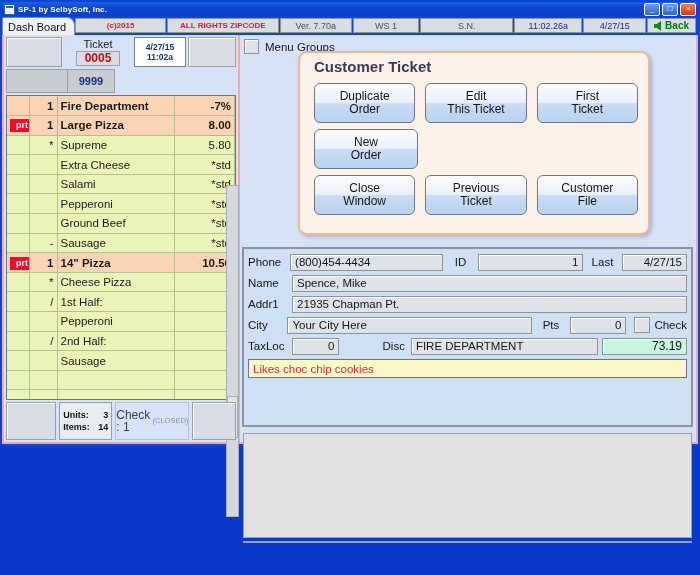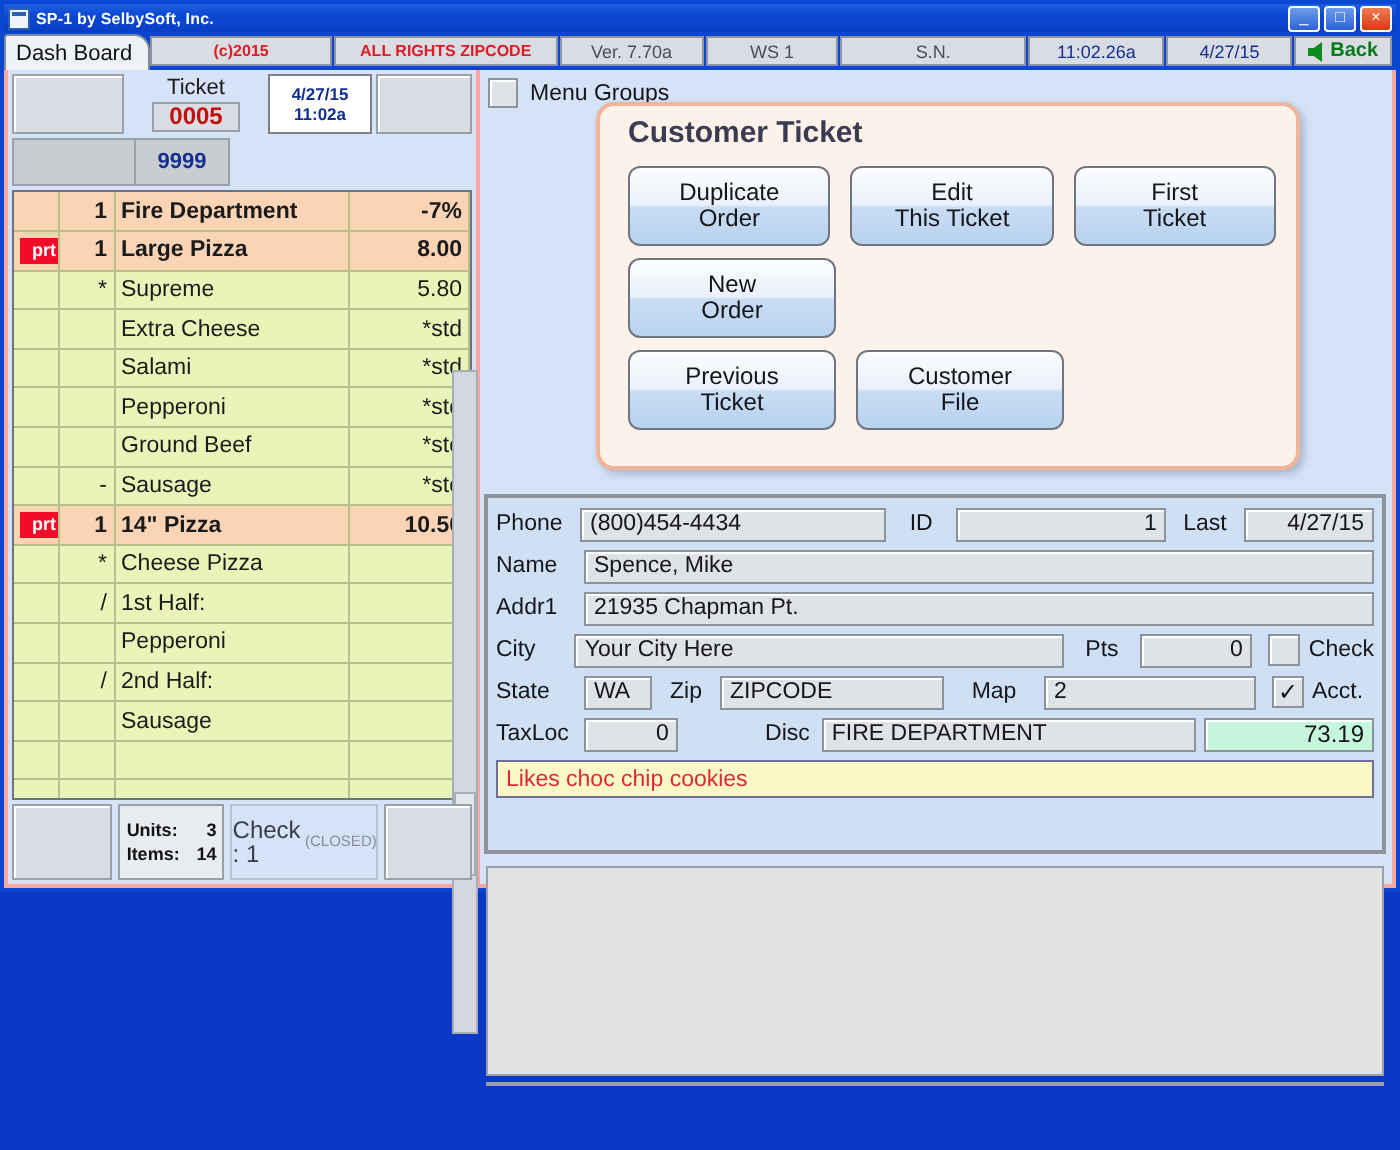--- a/index.html
+++ b/index.html
@@ -389,20 +389,23 @@
               <div><span>First</span><br><span>Ticket</span></div>
             </div>
           </div>
           <div class="dlgrow">
             <div class="pbtn">
               <div><span>New</span><br><span>Order</span></div>
             </div>
           </div>
           <div class="dlgrow">
             <div class="pbtn">
+              <div><span>Close</span><br><span>Window</span></div>
+            </div>
+            <div class="pbtn">
               <div><span>Previous</span><br><span>Ticket</span></div>
             </div>
             <div class="pbtn">
               <div><span>Customer</span><br><span>File</span></div>
             </div>
           </div>
         </div>
       </div>
 
       <div class="custform">
@@ -431,32 +434,20 @@
           <div class="flbl" style="width:44px">City</div>
           <div class="fin" style="width:272px">Your City Here</div>
           <div class="flbl" style="width:42px;text-align:center">Pts</div>
           <div class="fin r" style="width:62px">0</div>
           <div class="chkwrap" style="margin-left:8px">
             <div class="chk"></div>
             <div class="flbl">Check</div>
           </div>
         </div>
 
-        <div class="frow">
-          <div class="flbl" style="width:44px">State</div>
-          <div class="fin" style="width:34px">WA</div>
-          <div class="flbl" style="width:34px;text-align:center">Zip</div>
-          <div class="fin" style="width:112px">ZIPCODE</div>
-          <div class="flbl" style="width:50px;text-align:center">Map</div>
-          <div class="fin" style="width:106px">2</div>
-          <div class="chkwrap" style="margin-left:8px">
-            <div class="chk">✓</div>
-            <div class="flbl">Acct.</div>
-          </div>
-        </div>
 
         <div class="frow">
           <div class="flbl" style="width:44px">TaxLoc</div>
           <div class="fin r" style="width:48px">0</div>
           <div class="flbl" style="width:72px;text-align:right;padding-right:6px;box-sizing:border-box">Disc</div>
           <div class="fin" style="width:188px">FIRE DEPARTMENT</div>
           <div class="fin green" style="width:86px;margin-left:4px">73.19</div>
         </div>
 
         <div class="note">Likes choc chip cookies</div>

